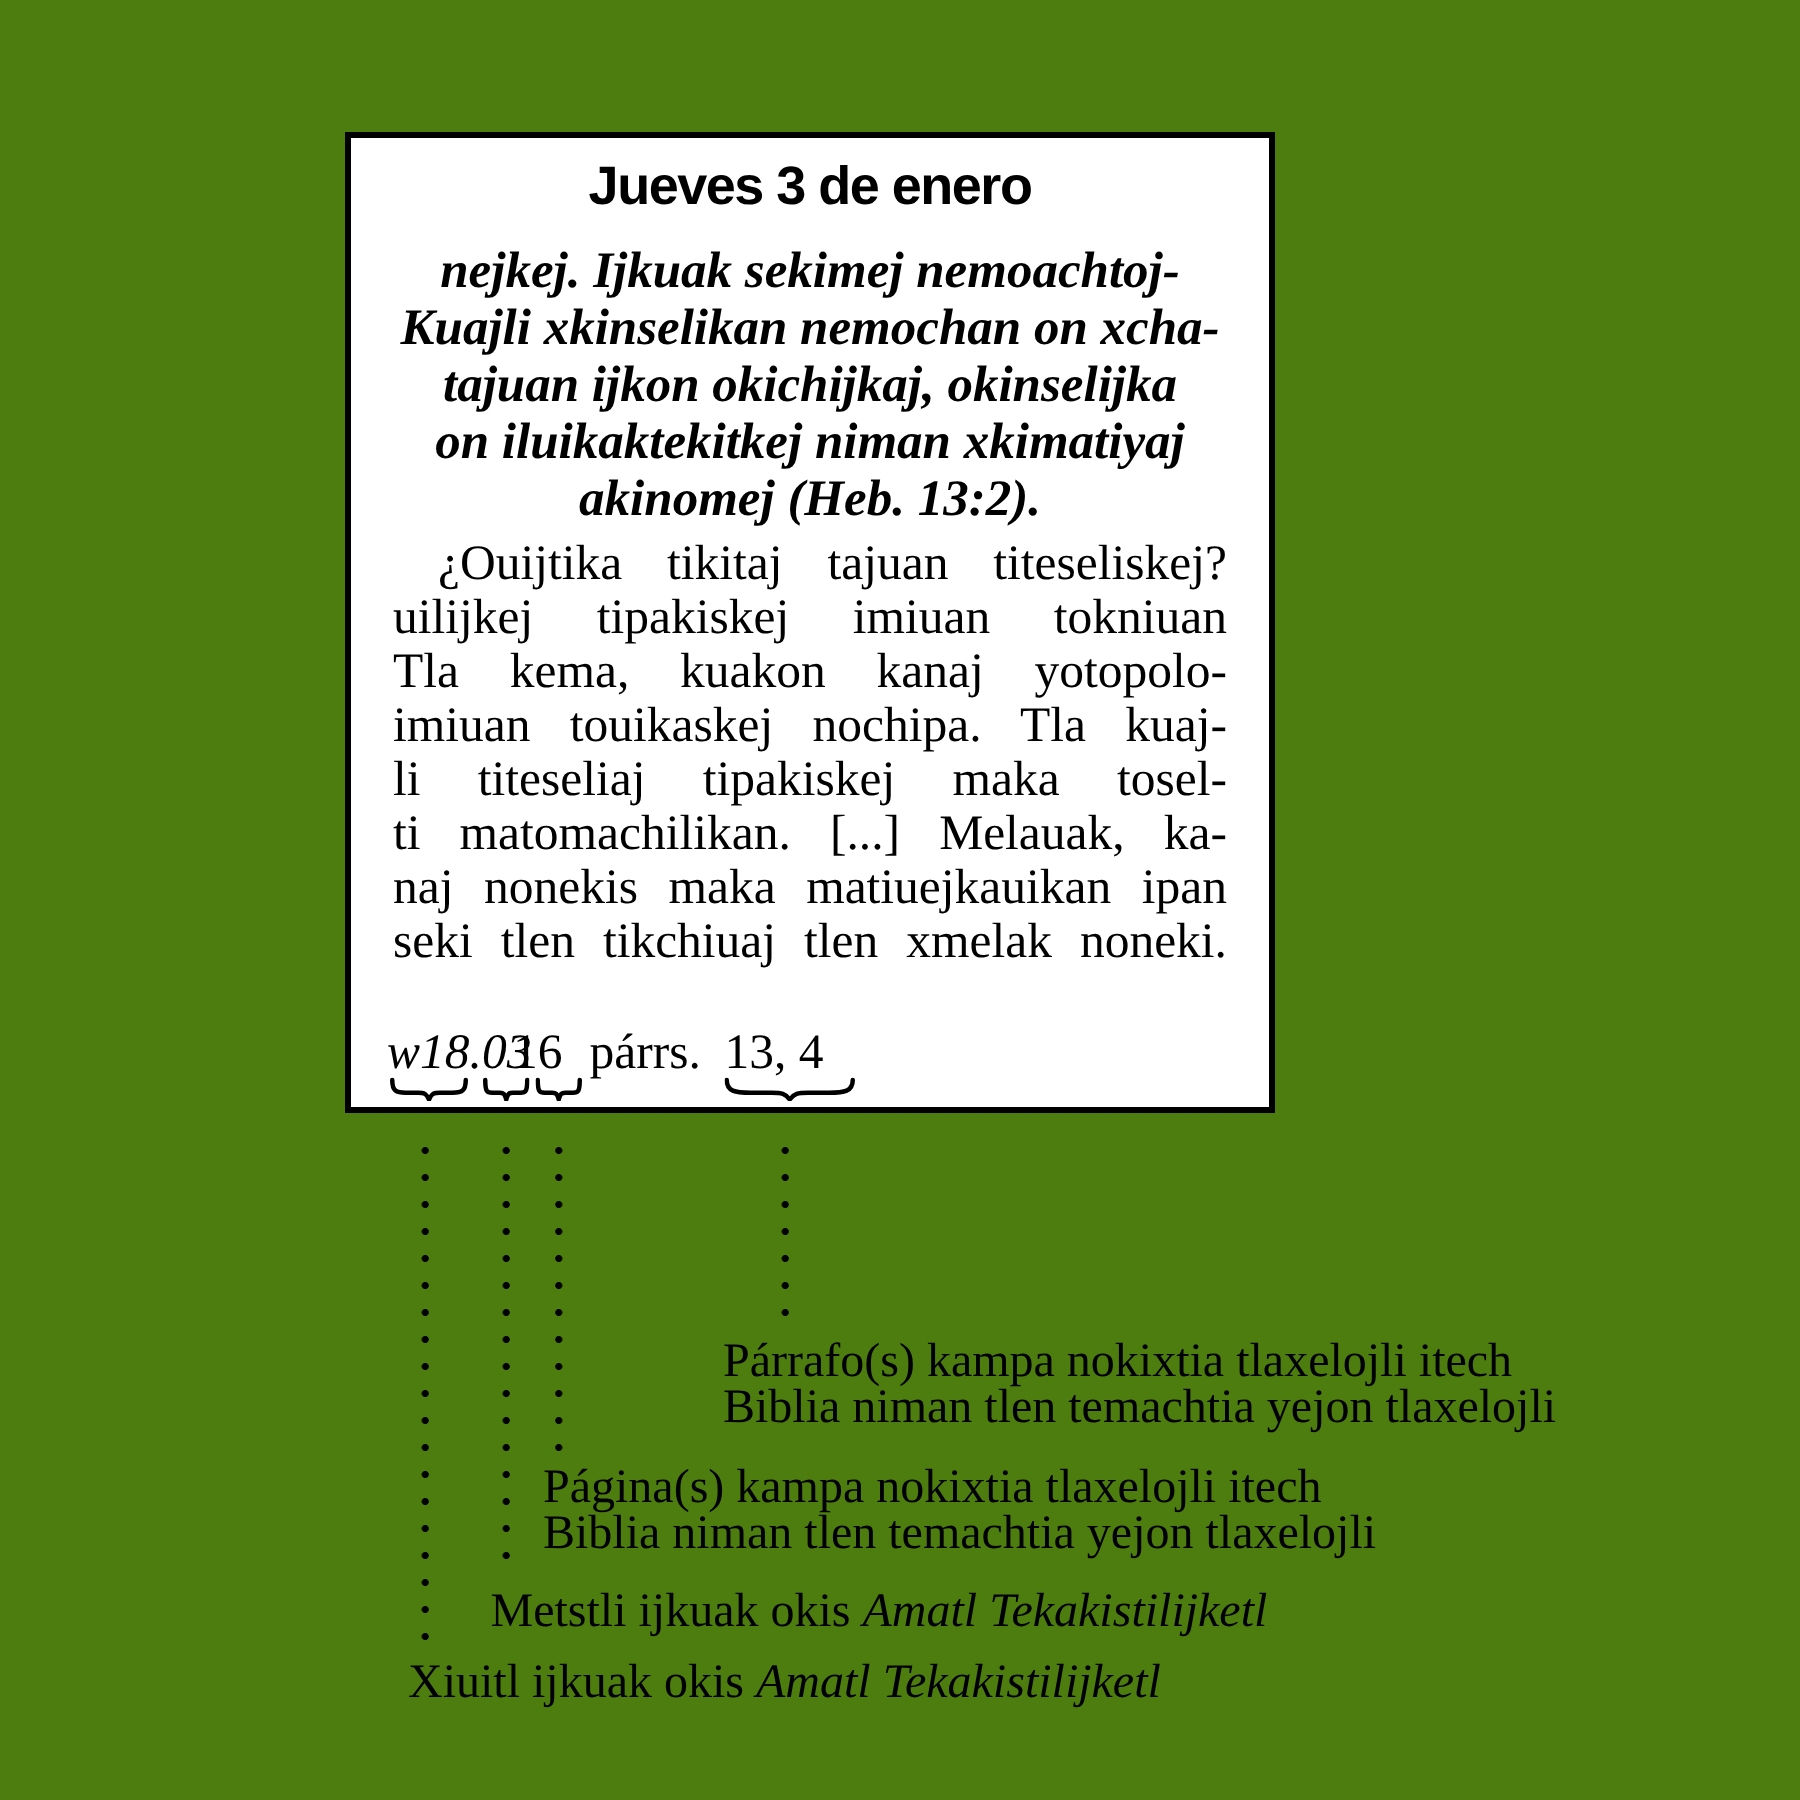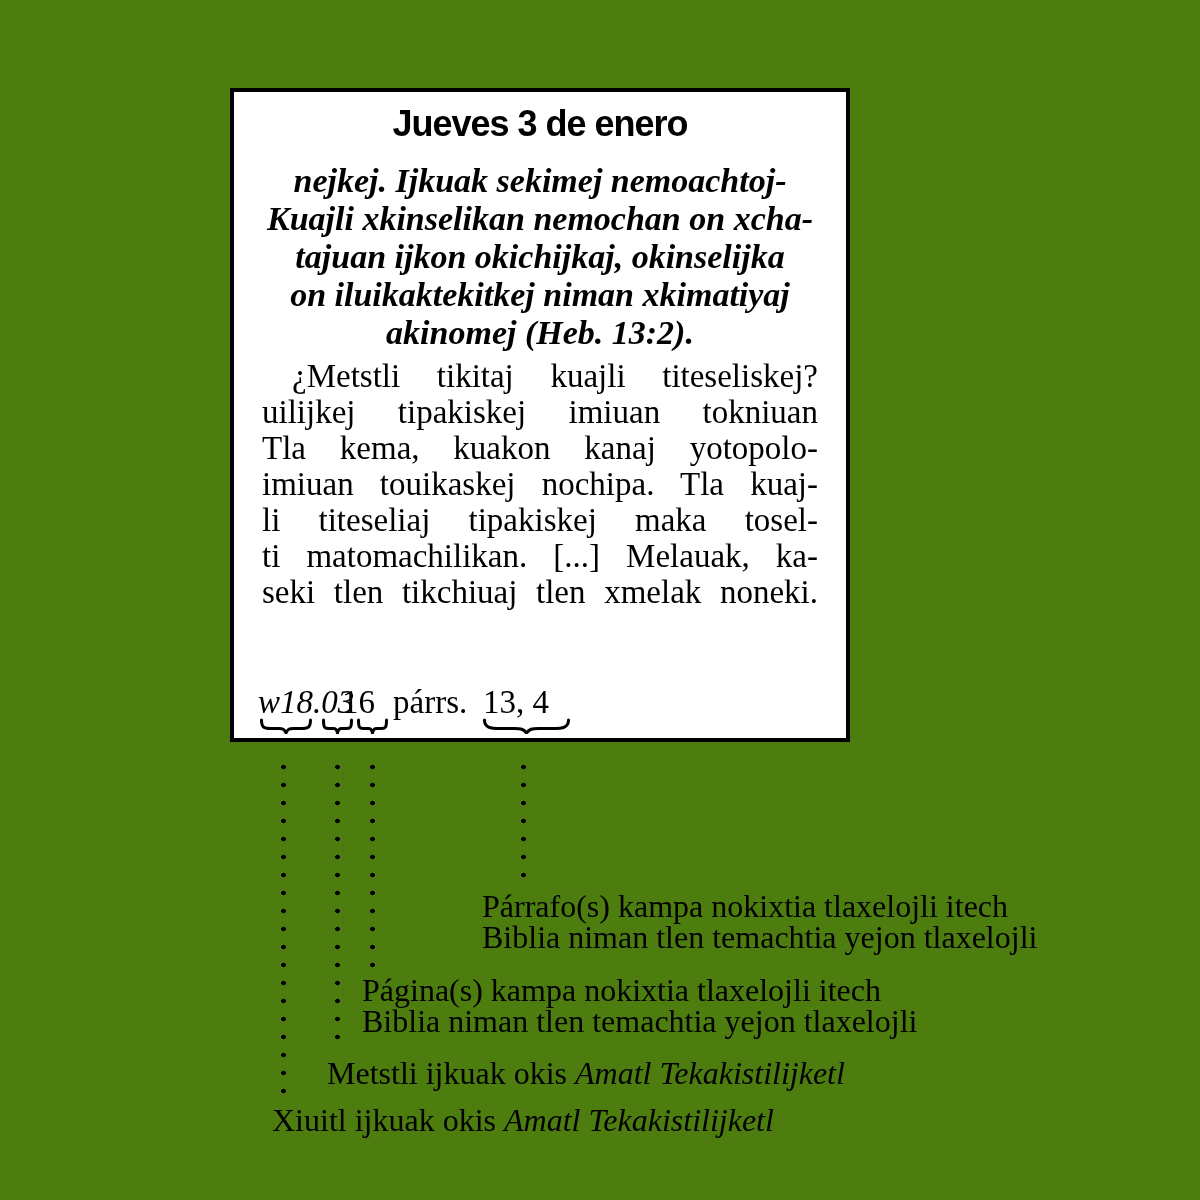--- a/index.html
+++ b/index.html
@@ -104,26 +104,27 @@
 
     <div class="scripture">
       <div class="scripture-line">nejkej. Ijkuak sekimej nemoachtoj-</div>
       <div class="scripture-line">Kuajli xkinselikan nemochan on xcha-</div>
       <div class="scripture-line">tajuan ijkon okichijkaj, okinselijka</div>
       <div class="scripture-line">on iluikaktekitkej niman xkimatiyaj</div>
       <div class="scripture-line">akinomej (Heb. 13:2).</div>
     </div>
 
     <div class="body-block">
-      <div class="body-line indent">¿Metstli tikitaj kuajli titeseliskej?</div>
+      <div class="body-line indent">¿Ouijtika tikitaj tajuan titeseliskej?</div>
       <div class="body-line">uilijkej tipakiskej imiuan tokniuan</div>
       <div class="body-line">Tla kema, kuakon kanaj yotopolo-</div>
       <div class="body-line">imiuan touikaskej nochipa. Tla kuaj-</div>
       <div class="body-line">li titeseliaj tipakiskej maka tosel-</div>
       <div class="body-line">ti matomachilikan. [...] Melauak, ka-</div>
+      <div class="body-line">naj nonekis maka matiuejkauikan ipan</div>
       <div class="body-line">seki tlen tikchiuaj tlen xmelak noneki.</div>
     </div>
 
     <span class="citation-seg cit-pub">w18.03</span>
     <span class="citation-seg cit-page">16</span>
     <span class="citation-seg cit-parr">párrs.</span>
     <span class="citation-seg cit-nums">13, 4</span>
 
     <span class="brace" style="left:26px">
       <svg width="52" height="16" viewBox="0 0 52 16">

